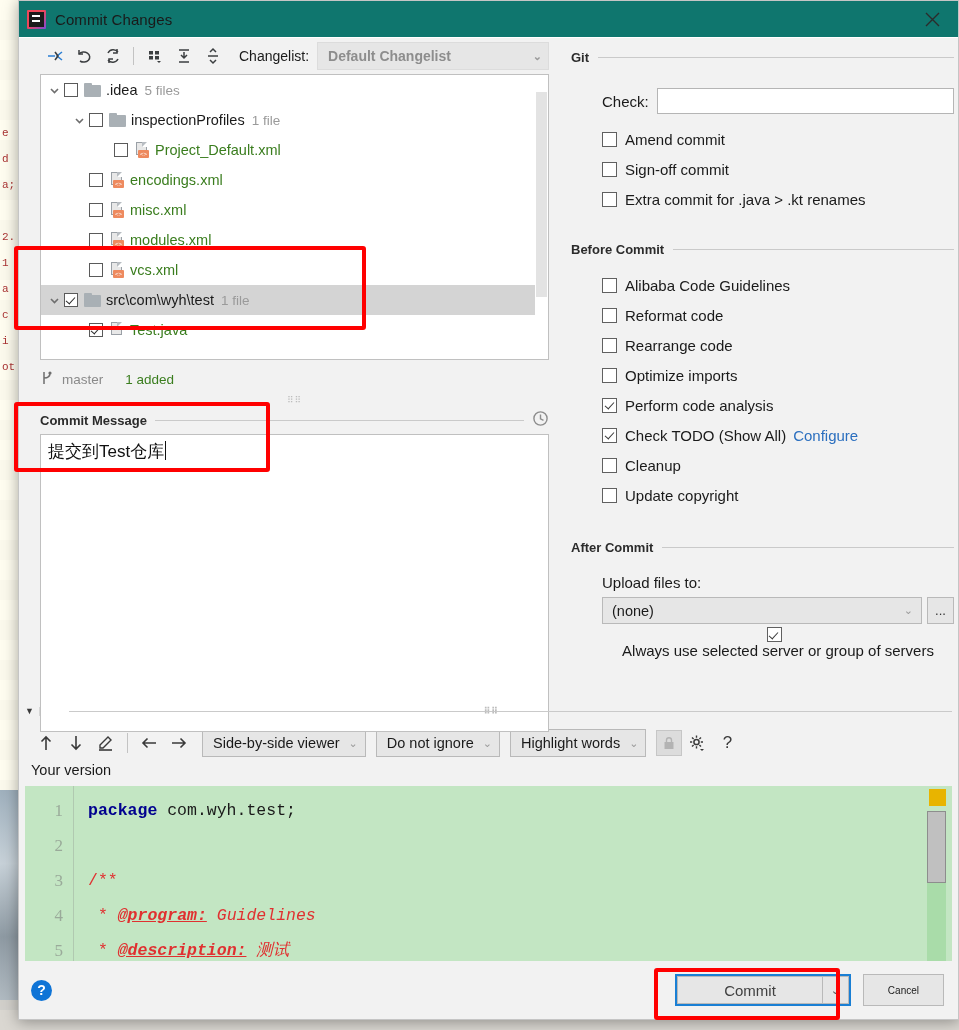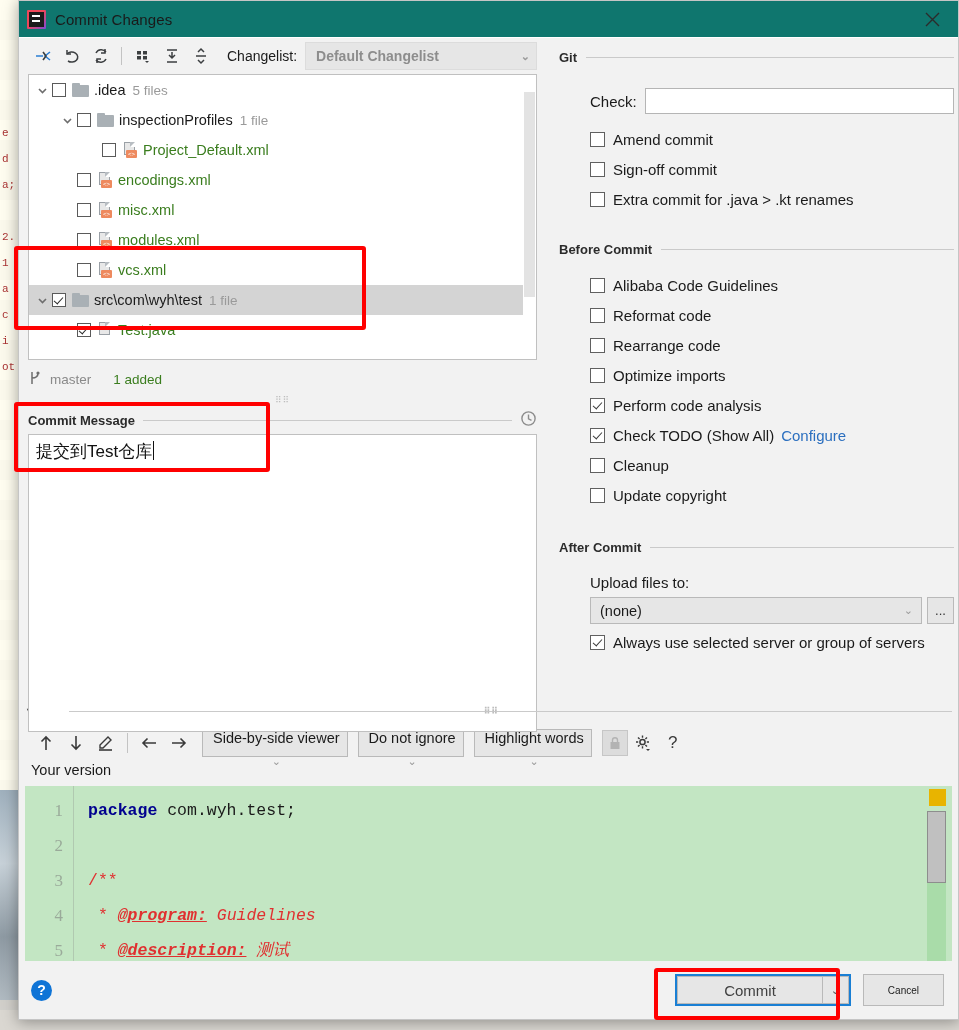--- a/index.html
+++ b/index.html
@@ -81,21 +81,21 @@
   .close-btn {
     margin-left: auto; width: 52px; height: 37px;
     display: flex; align-items: center; justify-content: center;
     font-size: 19px; color: #333; cursor: pointer;
   }
   .close-btn svg { display: block; }
 
   .dialog-body { flex: 1; display: flex; flex-direction: column; padding: 0; min-height: 0; }
 
   
-  .upper { display: flex; height: 660px; flex: 0 0 660px; }
+  .upper { display: flex; height: 660px; flex: 0 0 660px; margin-left: 12px; }
   .left-col { width: 524px; flex: 0 0 524px; padding: 0 0 0 3px; position: relative; }
   .right-col { flex: 1; padding: 0 4px 0 16px; position: relative; }
 
   
   .tree-toolbar {
     height: 36px; display: flex; align-items: center; gap: 0px; padding: 0 6px;
   }
   .tb-btn {
     width: 29px; height: 28px; display: flex; align-items: center; justify-content: center;
     cursor: pointer; color: #3c3f41;
@@ -251,21 +251,21 @@
     display: flex; align-items: center; height: 38px; padding: 0 12px; gap: 0;
   }
   .dt-btn {
     width: 30px; height: 28px; display: flex; align-items: center; justify-content: center;
     cursor: pointer; color: #3a3a3a; font-size: 17px;
   }
   .dt-sep { width: 1px; height: 20px; background: #c3c3c3; margin: 0 6px; }
   .dt-combo {
     height: 28px; background: #e6e6e6; border: 1px solid #b9b9b9;
     display: flex; align-items: center; padding: 0 7px 0 10px; font-size: 14.5px; color: #1a1a1a;
-    margin-right: 10px; cursor: pointer; gap: 9px; flex-direction: column;
+    margin-right: 10px; cursor: pointer; gap: 9px;
   }
   .dt-lock {
     width: 26px; height: 26px; background: #dcdcdc; border: 1px solid #c6c6c6;
     display:flex; align-items:center; justify-content:center; cursor: pointer;
   }
   .yourversion { font-size: 14.5px; color: #1a1a1a; padding-left: 12px; height: 24px; }
 
   .code-area {
     margin: 0 6px 0 6px; flex: 1; min-height: 0; background: #c3e6c3;
     position: relative; overflow: hidden; display: flex;
@@ -607,21 +607,21 @@
           <span class="line"></span>
         </div>
         <div class="upload-label">Upload files to:</div>
         <div class="upload-row">
           <div class="upload-combo">
             <span>(none)</span>
             <span class="combo-arrow">⌄</span>
           </div>
           <div class="dots-btn">...</div>
         </div>
-        <div class="opt" style="padding-left:31px;margin-top:3px;">
+        <div class="opt" style="padding-left:31px;margin-top:3px;flex-direction:column;">
           <span class="cb2 on"></span>
           <span>Always use selected server or group of servers</span>
         </div>
       </div>
     </div>
 
     <div class="diff-head">
       <span class="tri">▼</span>
       <span>Diff</span>
       <span class="line">

